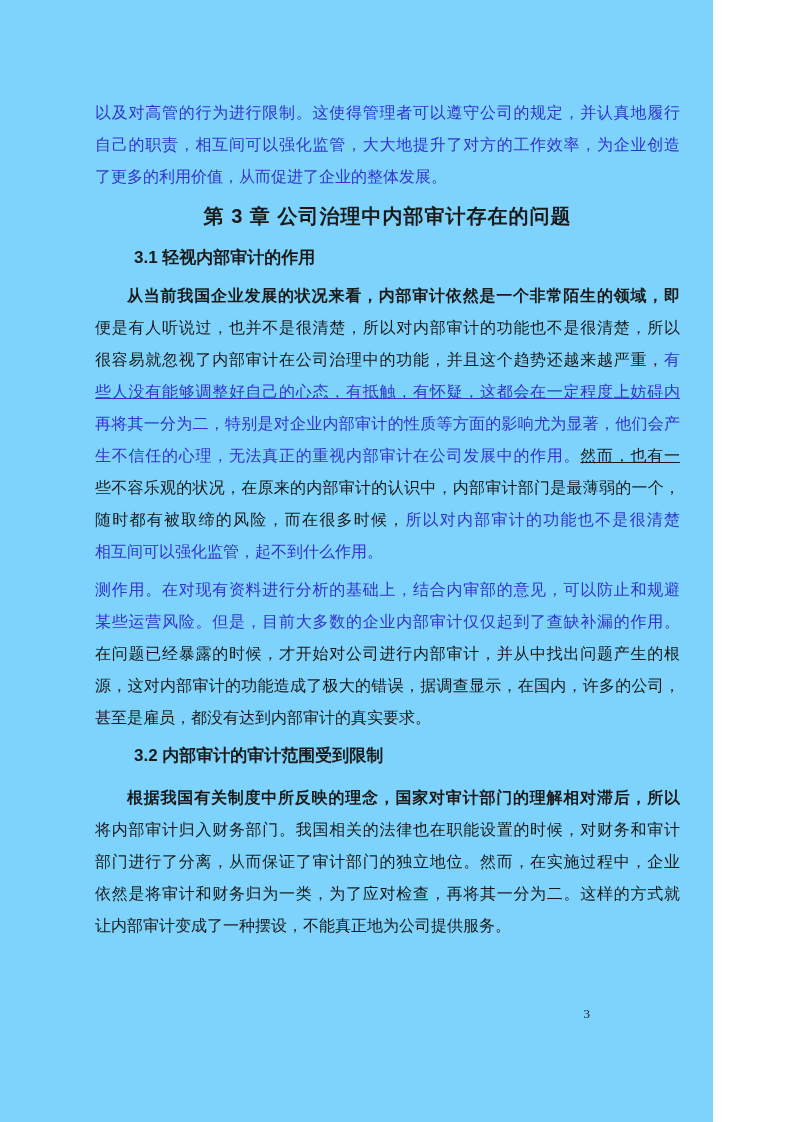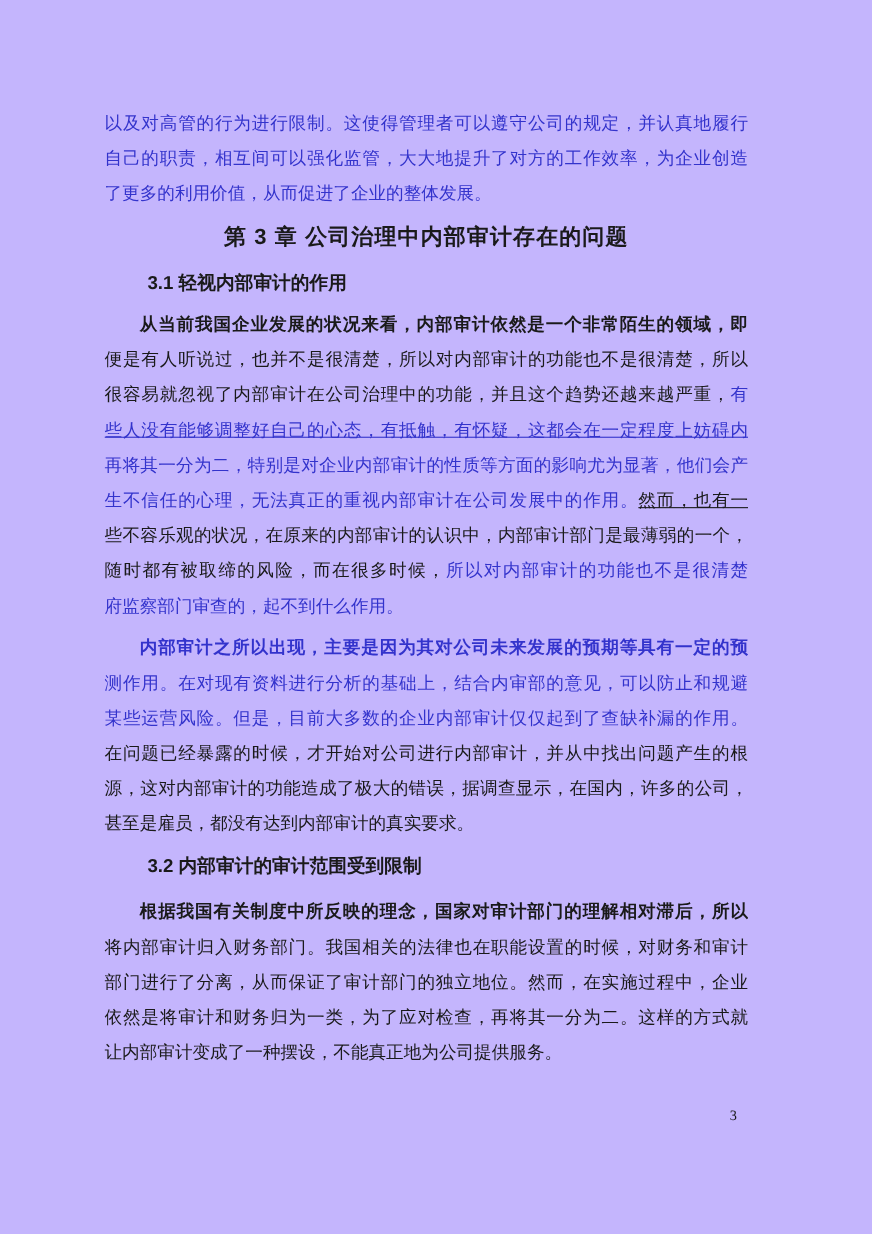--- a/index.html
+++ b/index.html
@@ -1,19 +1,19 @@
 <!DOCTYPE html>
 <html><head>
 <meta charset="utf-8">
 <style>
   html,body{margin:0;padding:0;background:#ffffff;}
   .page{
     position:relative;
-    width:793px;height:1122px;
-    background:#c4b5fd;
+    width:713px;height:1122px;
+    background:#7dd3fc;
     overflow:hidden;
     font-family:"Liberation Serif","DejaVu Serif",serif;
   }
   .content{
     position:absolute;
     left:95px;top:97px;
     width:585px;
   }
   .para{margin:0;}
   .line{
@@ -75,24 +75,23 @@
         <h2 class="section-heading">3.1 轻视内部审计的作用</h2>
         <div class="para p1">
           <div class="line indent"><span style="color: rgb(26, 26, 26);">从当前我国企业发展的状况来看，内部审计依然是一个非常陌生的领域，即</span></div>
           <div class="line"><span style="color: rgb(26, 26, 26);">便是有人听说过，也并不是很清楚，所以对内部审计的功能也不是很清楚，所以</span></div>
           <div class="line"><span style="color: rgb(26, 26, 26);">很容易就忽视了内部审计在公司治理中的功能，并且这个趋势还越来越严重，</span><span style="color: rgb(51, 51, 204);">有</span></div>
           <div class="line"><span style="color: rgb(51, 51, 204); text-decoration: underline;">些人没有能够调整好自己的心态，有抵触，有怀疑，这都会在一定程度上妨碍内</span></div>
           <div class="line"><span style="color: rgb(51, 51, 204);">再将其一分为二，特别是对企业内部审计的性质等方面的影响尤为显著，他们会产</span></div>
           <div class="line"><span style="color: rgb(51, 51, 204);">生不信任的心理，无法真正的重视内部审计在公司发展中的作用。</span><span style="color: rgb(26, 26, 26); text-decoration: underline;">然而，也有一</span></div>
           <div class="line"><span style="color: rgb(26, 26, 26);">些不容乐观的状况，在原来的内部审计的认识中，内部审计部门是最薄弱的一个，</span></div>
           <div class="line"><span style="color: rgb(26, 26, 26);">随时都有被取缔的风险，而在很多时候，</span><span style="color: rgb(51, 51, 204);">所以对内部审计的功能也不是很清楚</span></div>
-          <div class="line end"><span style="color: rgb(51, 51, 204);">府监察部门审查的，起不到什么作用。</span></div>
+          <div class="line end"><span style="color: rgb(51, 51, 204);">相互间可以强化监管，起不到什么作用。</span></div>
         </div>
         <div class="para p2">
-          <div class="line indent"><span style="color: rgb(51, 51, 204);">内部审计之所以出现，主要是因为其对公司未来发展的预期等具有一定的预</span></div>
           <div class="line"><span style="color: rgb(51, 51, 204);">测作用。在对现有资料进行分析的基础上，结合内审部的意见，可以防止和规避</span></div>
           <div class="line"><span style="color: rgb(51, 51, 204);">某些运营风险。但是，目前大多数的企业内部审计仅仅起到了查缺补漏的作用。</span></div>
           <div class="line"><span style="color: rgb(26, 26, 26);">在问题已经暴露的时候，才开始对公司进行内部审计，并从中找出问题产生的根</span></div>
           <div class="line"><span style="color: rgb(26, 26, 26);">源，这对内部审计的功能造成了极大的错误，据调查显示，在国内，许多的公司，</span></div>
           <div class="line end"><span style="color: rgb(26, 26, 26);">甚至是雇员，都没有达到内部审计的真实要求。</span></div>
         </div>
         <h2 class="section-heading second">3.2 内部审计的审计范围受到限制</h2>
         <div class="para p3">
           <div class="line indent"><span style="color: rgb(26, 26, 26);">根据我国有关制度中所反映的理念，国家对审计部门的理解相对滞后，所以</span></div>
           <div class="line"><span style="color: rgb(26, 26, 26);">将内部审计归入财务部门。我国相关的法律也在职能设置的时候，对财务和审计</span></div>

